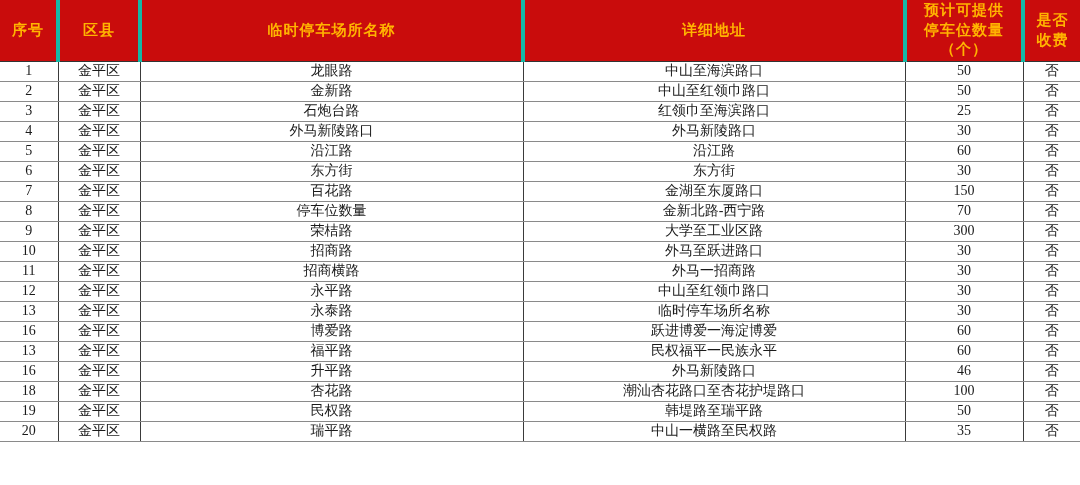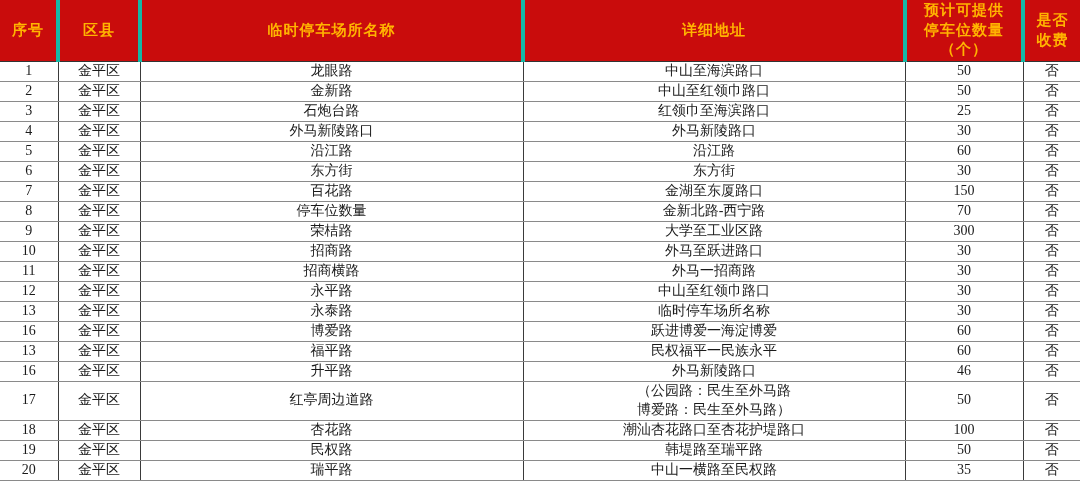--- a/index.html
+++ b/index.html
@@ -202,29 +202,20 @@
         </tr>
         <tr>
           <td>16</td>
           <td>金平区</td>
           <td>升平路</td>
           <td>外马新陵路口</td>
           <td>46</td>
           <td>否</td>
         </tr>
         <tr>
-          <td>17</td>
-          <td>金平区</td>
-          <td>红亭周边道路</td>
-          <td>（公园路：民生至外马路
-博爱路：民生至外马路）</td>
-          <td>50</td>
-          <td>否</td>
-        </tr>
-        <tr>
           <td>18</td>
           <td>金平区</td>
           <td>杏花路</td>
           <td>潮汕杏花路口至杏花护堤路口</td>
           <td>100</td>
           <td>否</td>
         </tr>
         <tr>
           <td>19</td>
           <td>金平区</td>

